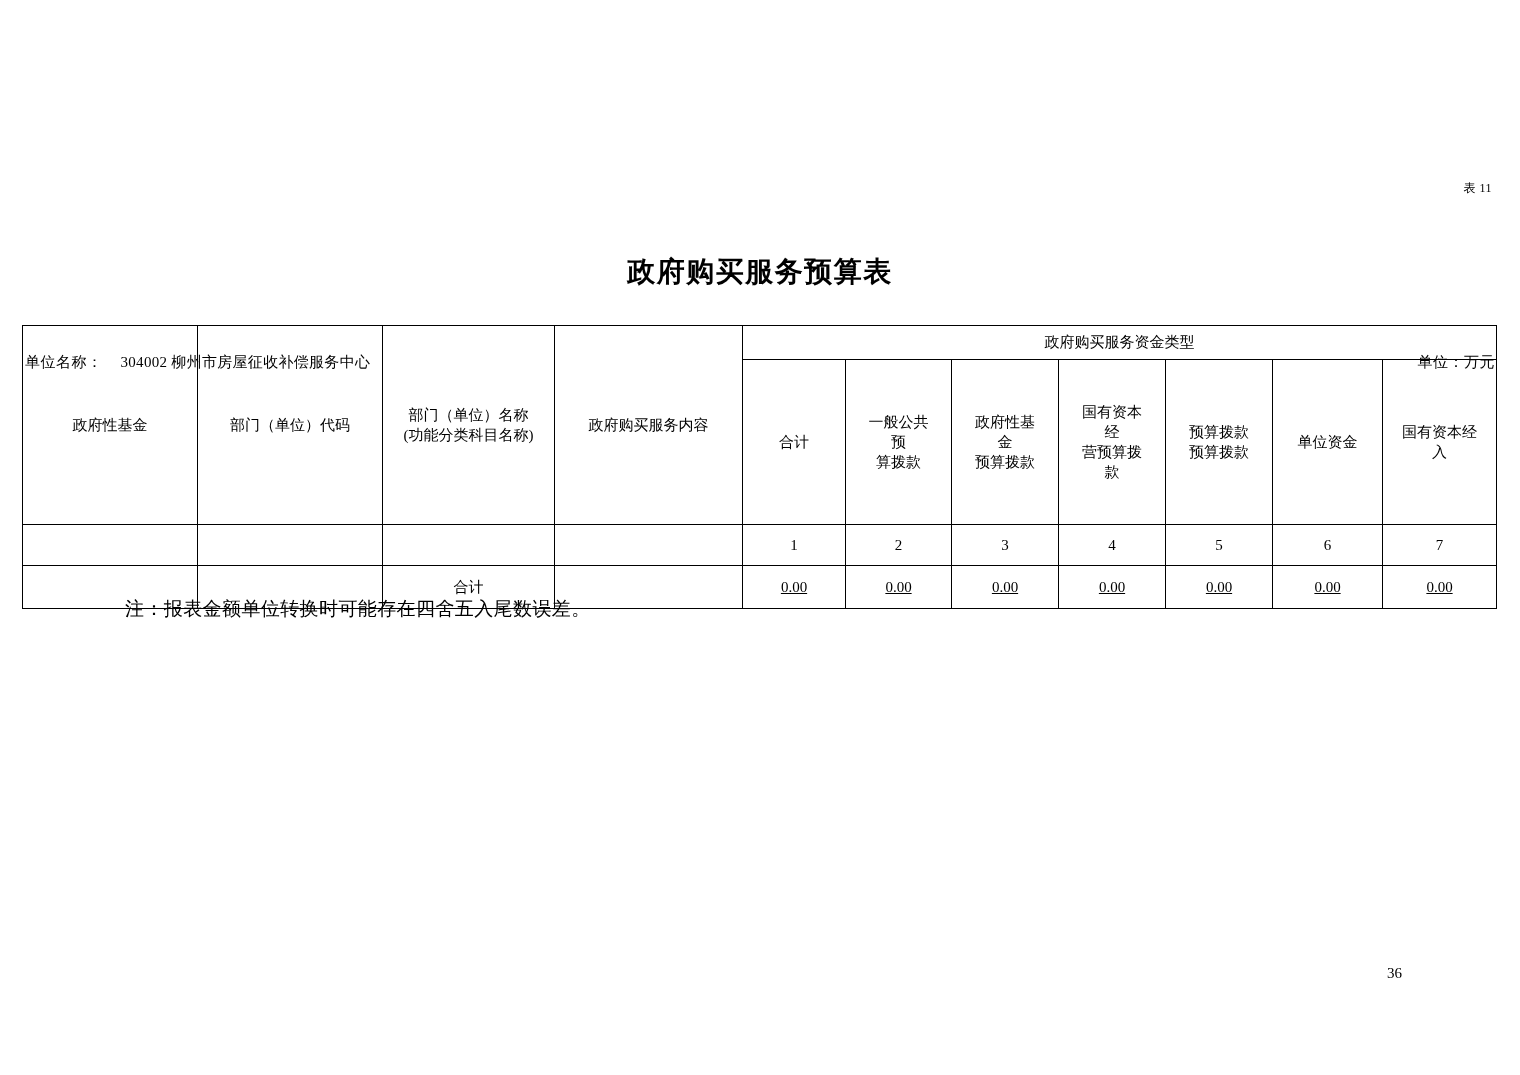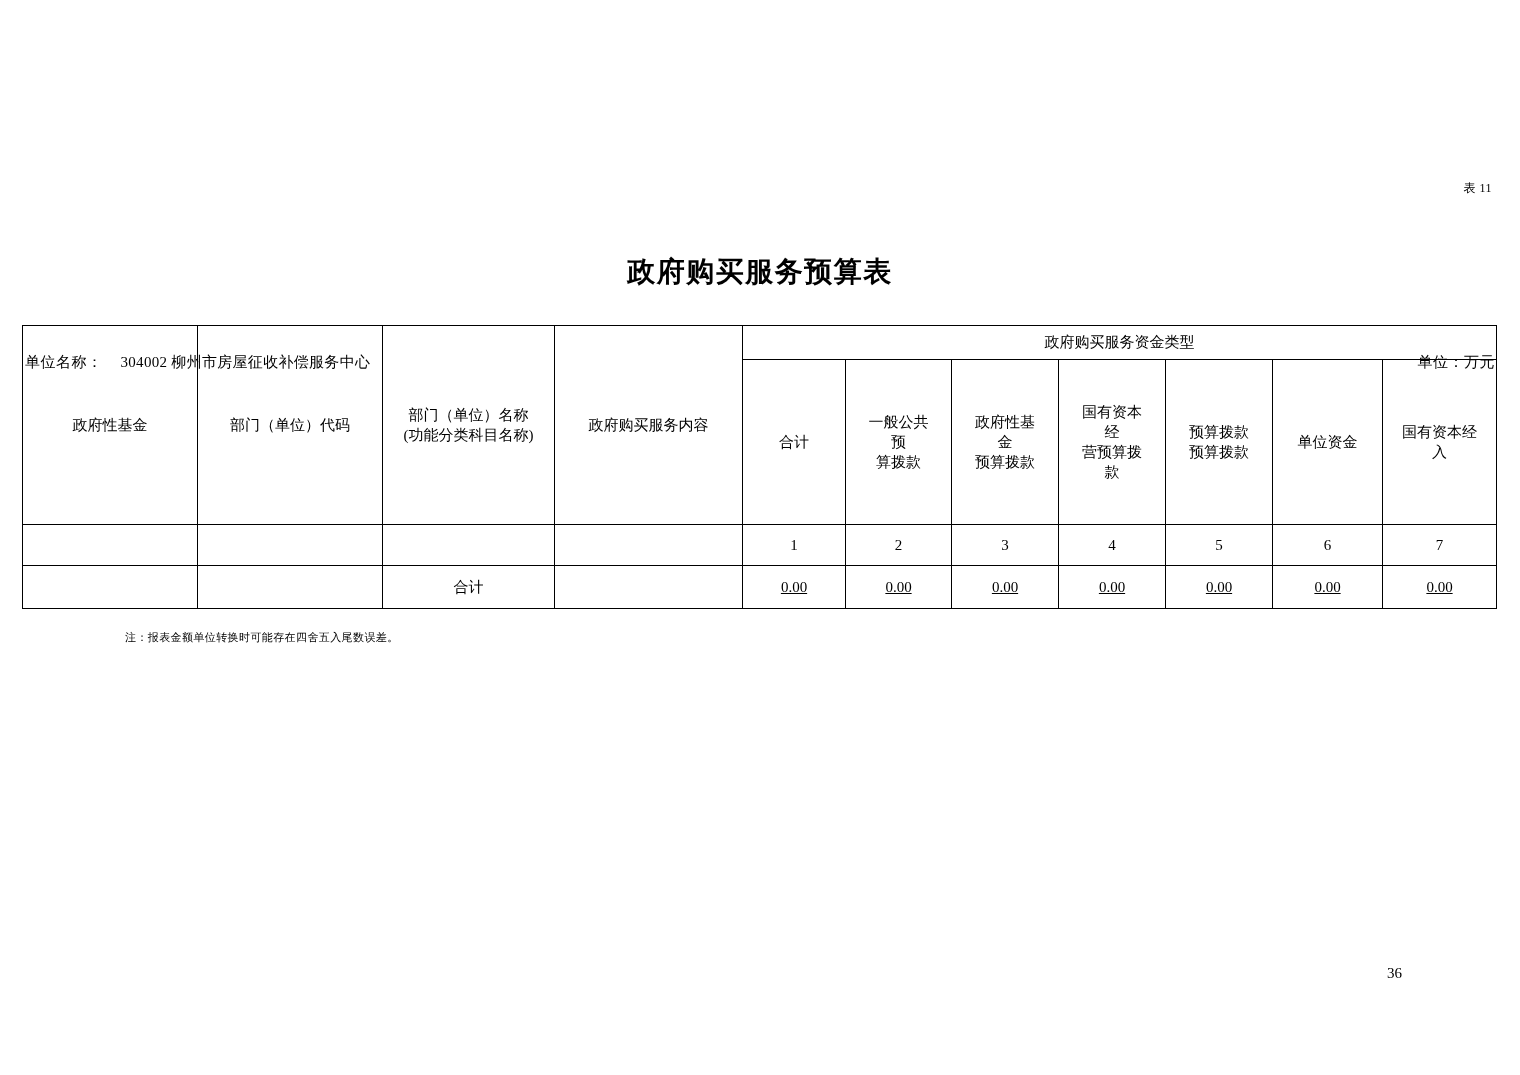--- a/index.html
+++ b/index.html
@@ -92,24 +92,23 @@
   }
   .num-cell {
     text-align: right;
     padding-right: 12px;
     text-decoration: underline;
   }
   .notes {
     position: absolute;
     top: 590px;
     left: 125px;
-    font-size: 11px;
+    font-size: 19px;
     line-height: 2.0;
     letter-spacing: 0.4px;
-    margin-top: 36px;
   }
   .page-num {
     position: absolute;
     top: 965px;
     right: 118px;
     font-size: 15px;
   }
   .two-line {
     display: block;
   }

